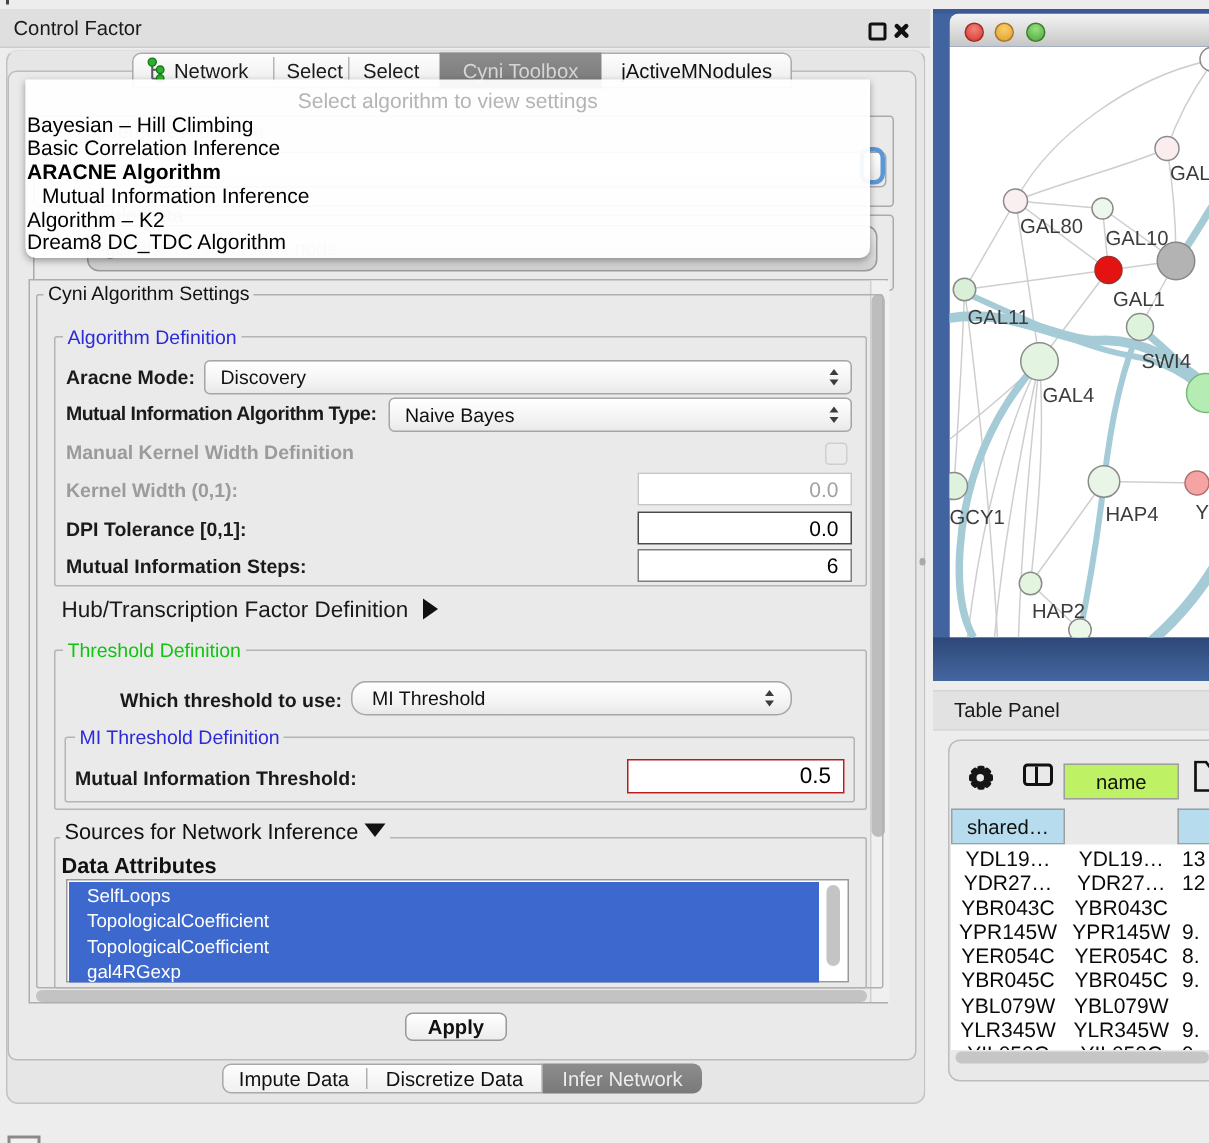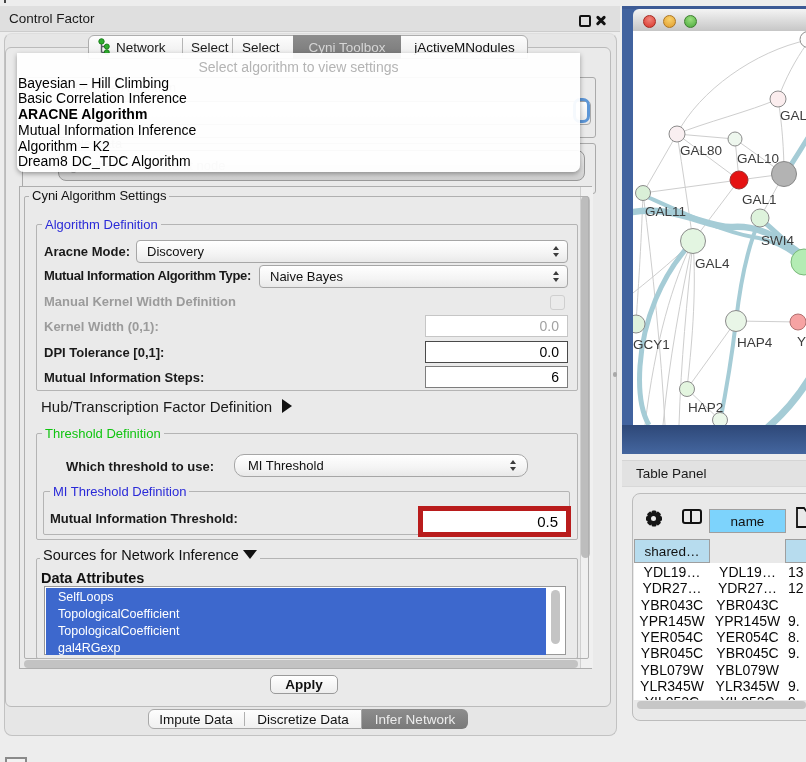--- a/index.html
+++ b/index.html
@@ -94,33 +94,33 @@
 
 <div class="abs lbl b" style="left:44px;top:370px">Mutual Information Steps:</div>
 <div class="field" style="left:425px;top:366px;width:141px;height:20px;border:1px solid #7d7d7d;line-height:20px;color:#000"><span style="margin-right:8px">6</span></div>
 
 <div class="abs lbl" style="left:41px;top:398px;font-size:15px">Hub/Transcription Factor Definition</div>
 <div class="abs" style="left:282px;top:399px;width:0;height:0;border-top:7px solid transparent;border-bottom:7px solid transparent;border-left:10px solid #111"></div>
 
 <div class="abs" style="left:36px;top:433px;width:540px;height:105px;border:1px solid #b4b4b4;border-radius:2px"></div>
 <div class="abs" style="left:42px;top:426px;background:#eaeaea;padding:0 3px;font-size:13px;color:#10c410">Threshold Definition</div>
 
-<div class="abs lbl b" style="left:66px;top:459px">Which threshold to use:</div>
+<div class="abs lbl b" style="left:80px;top:459px">Which threshold to use:</div>
 <div class="combo" style="left:234px;top:454px;width:292px;height:21px;border-radius:10px">
     <span class="tx" style="left:13px">MI Threshold</span>
   <span class="arr" style="top:0;height:21px;right:10px">
       <span class="u"></span>
       <span class="d"></span>
     </span>
   </div>
 
 <div class="abs" style="left:43px;top:491px;width:525px;height:42px;border:1px solid #b4b4b4;border-radius:2px"></div>
 <div class="abs" style="left:50px;top:484px;background:#eaeaea;padding:0 3px;font-size:13px;color:#2a2ad8">MI Threshold Definition</div>
 <div class="abs lbl b" style="left:50px;top:511px">Mutual Information Threshold:</div>
-<div class="field" style="left:418px;top:506px;width:143px;height:21px;border:5px solid #b91c1c;line-height:21px;color:#000;font-size:15px"><span style="margin-right:8px">0.5</span></div>
+<div class="field" style="left:418px;top:506px;width:143px;height:21px;border:1px solid #b91c1c;line-height:21px;color:#000;font-size:15px"><span style="margin-right:8px">0.5</span></div>
 
 <div class="abs" style="left:36px;top:558px;width:540px;height:99px;border:1px solid #b4b4b4;border-radius:2px"></div>
 <div class="abs" style="left:40px;top:547px;background:#eaeaea;padding:0 3px;font-size:14.5px;color:#111">Sources for Network Inference <span style="display:inline-block;width:0;height:0;border-left:7px solid transparent;border-right:7px solid transparent;border-top:9px solid #111;vertical-align:1px"></span></div>
 <div class="abs b" style="left:41px;top:570px;font-size:14.5px;color:#111">Data Attributes</div>
 
 <div class="abs" style="left:44px;top:586px;width:522px;height:69px;background:#fff;border:1px solid #999;box-sizing:border-box"></div>
 <div class="abs" style="left:46px;top:588px;width:500px;height:67px;background:#3d68cd"></div>
 <div class="abs" style="left:58px;top:590px;font-size:12.5px;color:#fff">SelfLoops</div>
 <div class="abs" style="left:58px;top:607px;font-size:12.5px;color:#fff">TopologicalCoefficient</div>
 <div class="abs" style="left:58px;top:624px;font-size:12.5px;color:#fff">TopologicalCoefficient</div>
@@ -138,21 +138,21 @@
 <div class="abs" style="left:244px;top:712px;width:118px;text-align:center;font-size:13.5px;color:#111">Discretize Data</div>
 <div class="abs" style="left:362px;top:712px;width:106px;text-align:center;font-size:13.5px;color:#ececec">Infer Network</div>
 
 <div class="abs" style="left:5px;top:757px;width:18px;height:10px;background:#f2f2f2;border:2px solid #8a8a8a"></div>
 
 <div class="abs" style="left:17px;top:53px;width:563px;height:119px;background:rgba(255,255,255,0.94);border-radius:0 0 7px 7px;box-shadow:0 2px 5px rgba(0,0,0,0.35)"></div>
 <div class="abs" style="left:17px;top:59px;width:563px;text-align:center;font-size:14px;color:#b4b4b4">Select algorithm to view settings</div>
 <div class="abs" style="left:18px;top:75px;font-size:14px;color:#000">Bayesian – Hill Climbing</div>
 <div class="abs" style="left:18px;top:90px;font-size:14px;color:#000">Basic Correlation Inference</div>
 <div class="abs b" style="left:18px;top:106px;font-size:14px;color:#000">ARACNE Algorithm</div>
-<div class="abs" style="left:18px;top:122px;font-size:14px;color:#000">Mutual Information Inference</div>
+<div class="abs" style="left:28px;top:122px;font-size:14px;color:#000">Mutual Information Inference</div>
 <div class="abs" style="left:18px;top:138px;font-size:14px;color:#000">Algorithm – K2</div>
 <div class="abs" style="left:18px;top:153px;font-size:14px;color:#000">Dream8 DC_TDC Algorithm</div>
 
 <div class="abs" style="left:613px;top:372px;width:4px;height:5px;background:#a9a9a9;border-radius:2px"></div>
 
 <div class="abs" style="left:622px;top:6px;width:184px;height:448px;background:#41639f"></div>
 <div class="abs" style="left:622px;top:6px;width:184px;height:3px;background:#3c5a95"></div>
 <div class="abs" style="left:622px;top:425px;width:184px;height:29px;background:linear-gradient(#2e4878,#44669f)"></div>
 <div class="abs" style="left:633px;top:9px;width:173px;height:22px;background:linear-gradient(#f4f4f4,#c6c6c6);border-bottom:1px solid #929292;border-radius:6px 0 0 0"></div>
 <div class="abs" style="left:643px;top:15px;width:11px;height:11px;border-radius:50%;background:radial-gradient(circle at 50% 30%,#f0837a,#d8352a);border:0.5px solid #a62a22"></div>
@@ -250,21 +250,21 @@
 </svg>
 <svg class="abs" style="left:756px;top:511px" width="26" height="12" viewBox="0 0 26 12">
  <rect x="1" y="1" width="10" height="10" fill="none" stroke="#111" stroke-width="1.6"></rect>
  <rect x="15" y="1" width="10" height="10" fill="none" stroke="#111" stroke-width="1.6"></rect>
 </svg>
 <svg class="abs" style="left:796px;top:507px" width="12" height="21" viewBox="0 0 12 21">
  <path d="M1 1 L8 1 L11 5 L11 20 L1 20 Z" fill="#e9e9e9" stroke="#111" stroke-width="1.8"></path>
 </svg>
 
 <div class="abs" style="left:634px;top:539px;width:76px;height:24px;background:#b7dcee;border:1px solid #9f9f9f;box-sizing:border-box;text-align:center;font-size:13.5px;line-height:23px;color:#111">shared…</div>
-<div class="abs" style="left:709px;top:509px;width:77px;height:24px;background:#7dd3fc;border:1px solid #9f9f9f;box-sizing:border-box;text-align:center;font-size:13.5px;line-height:23px;color:#111">name</div>
+<div class="abs" style="left:709px;top:509px;width:77px;height:24px;background:#bef264;border:1px solid #9f9f9f;box-sizing:border-box;text-align:center;font-size:13.5px;line-height:23px;color:#111">name</div>
 <div class="abs" style="left:785px;top:539px;width:21px;height:24px;background:#b7dcee;border:1px solid #9f9f9f;border-right:none;box-sizing:border-box"></div>
 <div class="abs" style="left:634px;top:563px;width:172px;height:137px;background:#fff;overflow:hidden" id="tbody">
 <div style="position:absolute;left:0;top:1px;width:76px;text-align:center;font-size:14px;line-height:16.3px;color:#0a0a0a">
 YDL19…<br>YDR27…<br>YBR043C<br>YPR145W<br>YER054C<br>YBR045C<br>YBL079W<br>YLR345W<br>YIL052C</div>
 <div style="position:absolute;left:75px;top:1px;width:77px;text-align:center;font-size:14px;line-height:16.3px;color:#0a0a0a">
 YDL19…<br>YDR27…<br>YBR043C<br>YPR145W<br>YER054C<br>YBR045C<br>YBL079W<br>YLR345W<br>YIL052C</div>
 <div style="position:absolute;left:154px;top:1px;width:20px;font-size:14px;line-height:16.3px;color:#0a0a0a">
 13<br>12<br><br>9.<br>8.<br>9.<br><br>9.<br>9.</div>
 </div>
 <div class="abs" style="left:637px;top:701px;width:169px;height:8px;background:#c6c6c6;border-radius:4px"></div>

